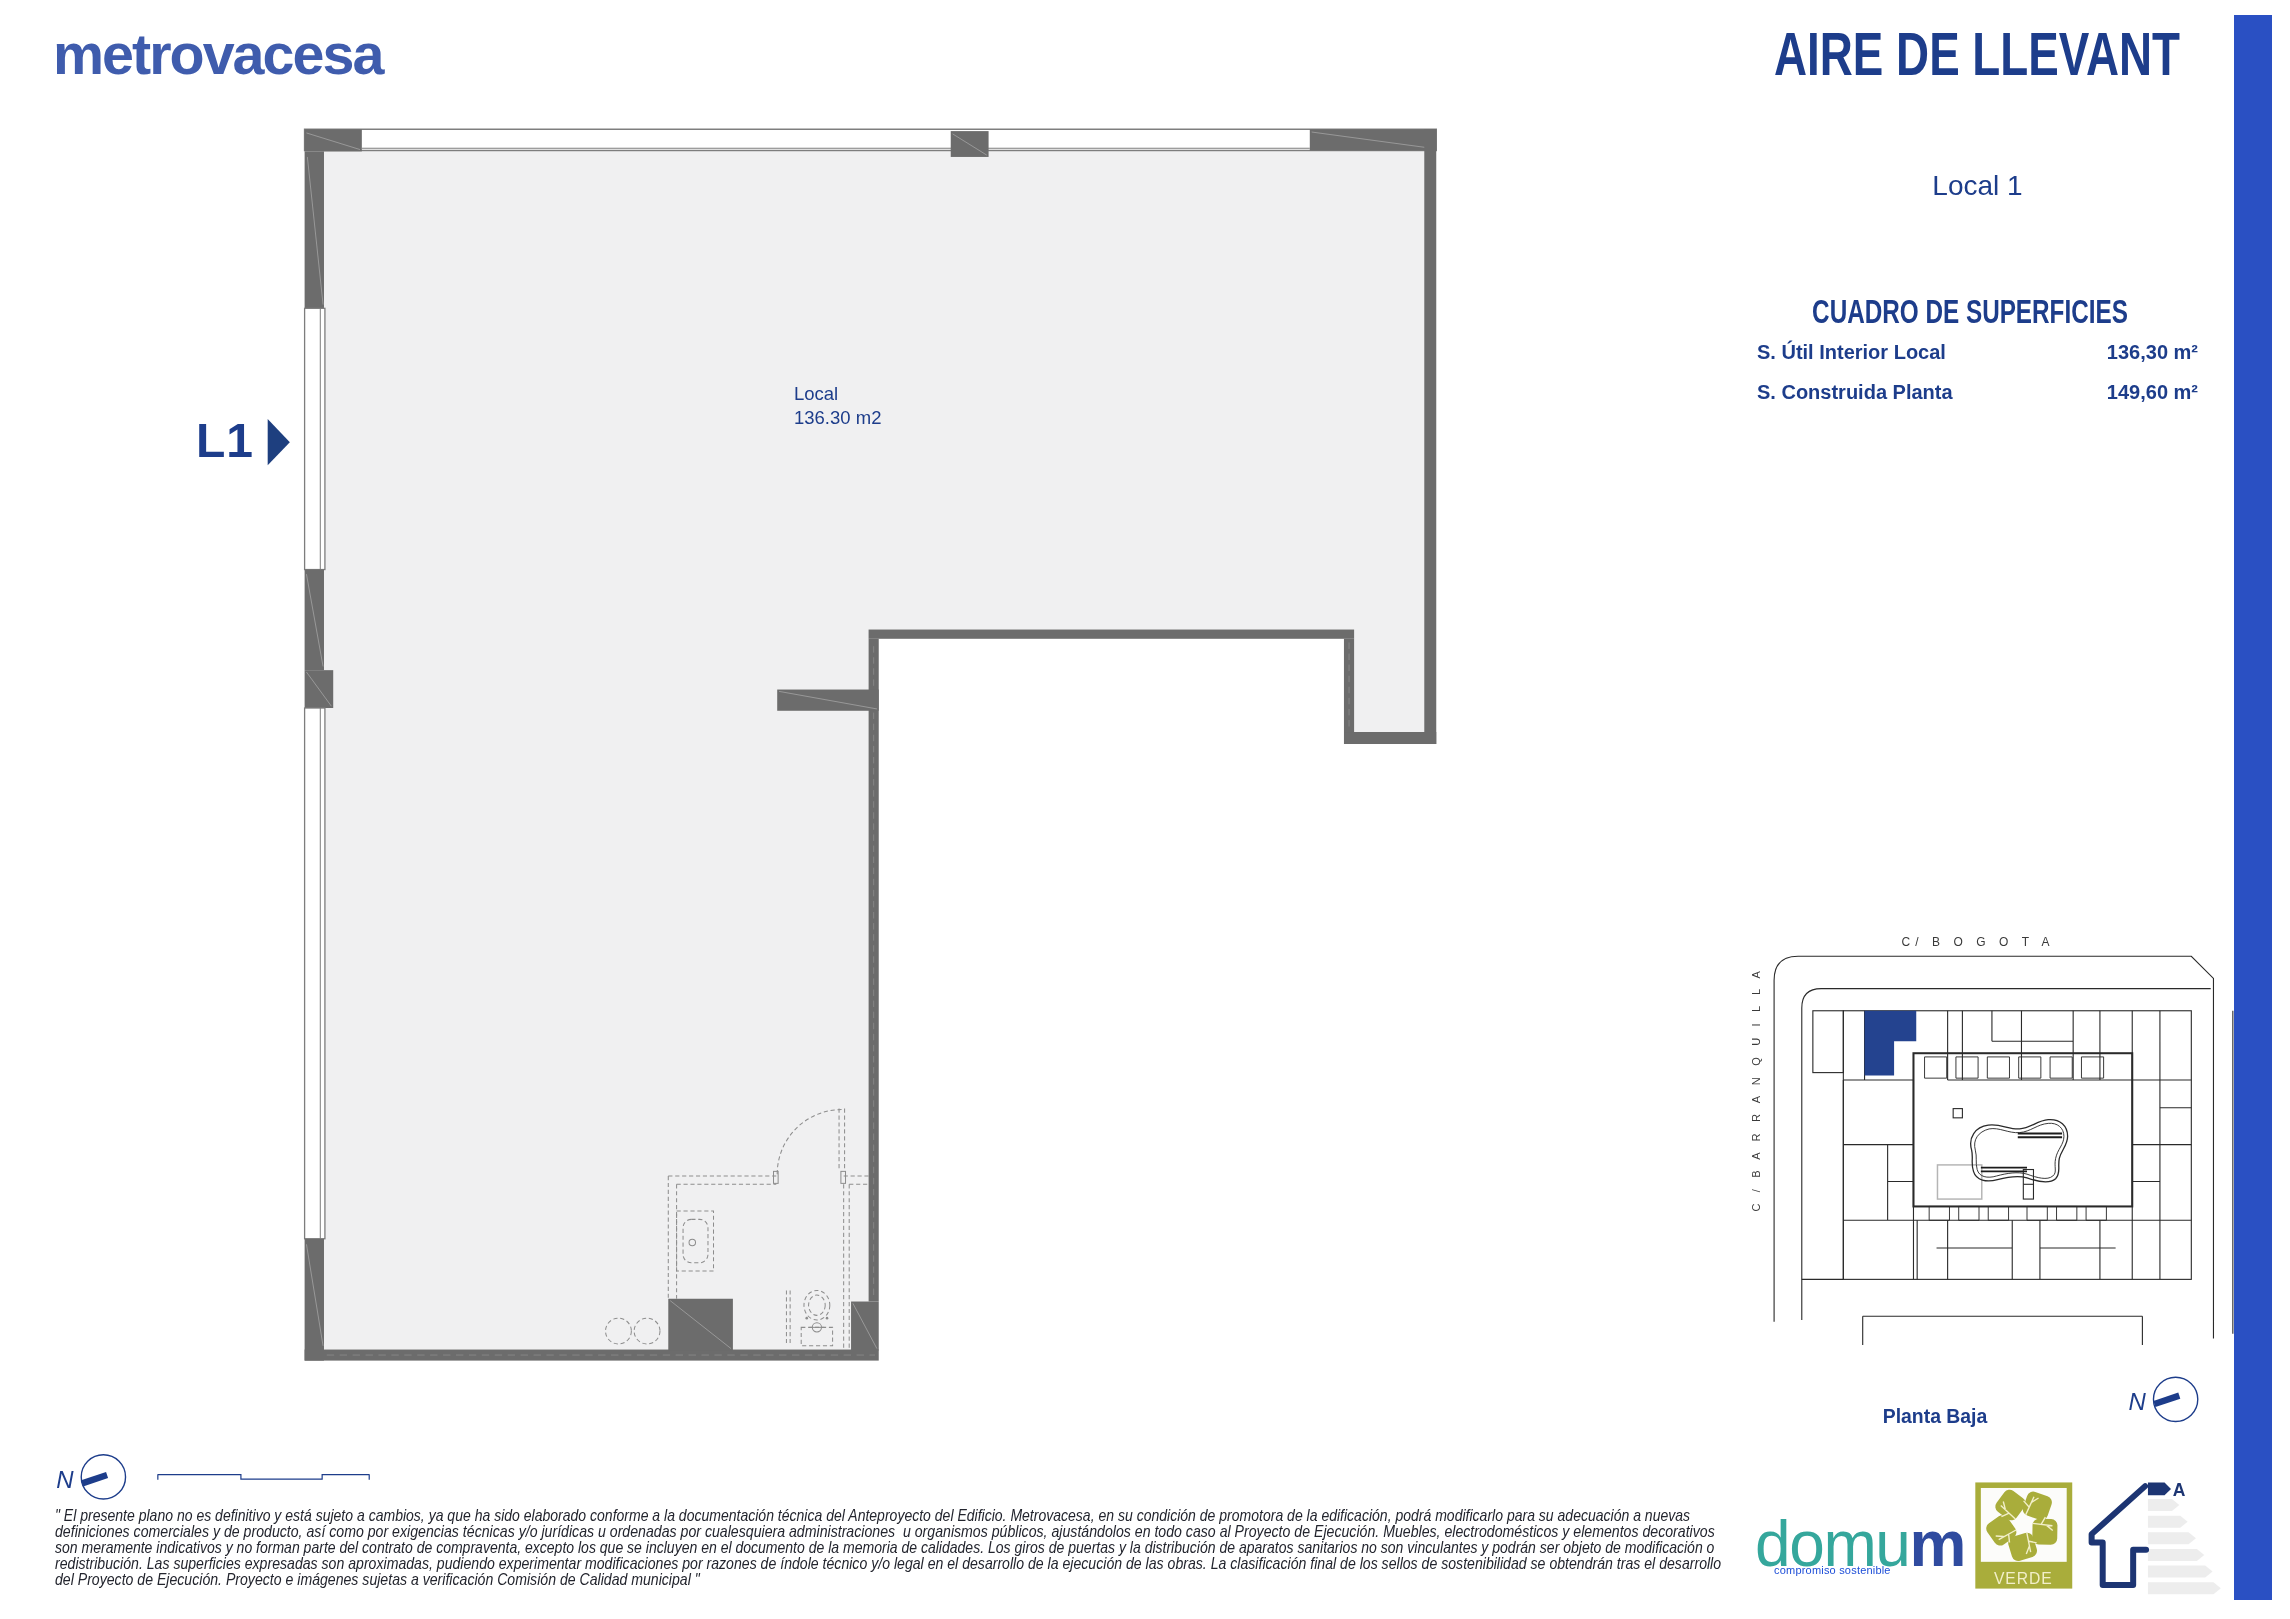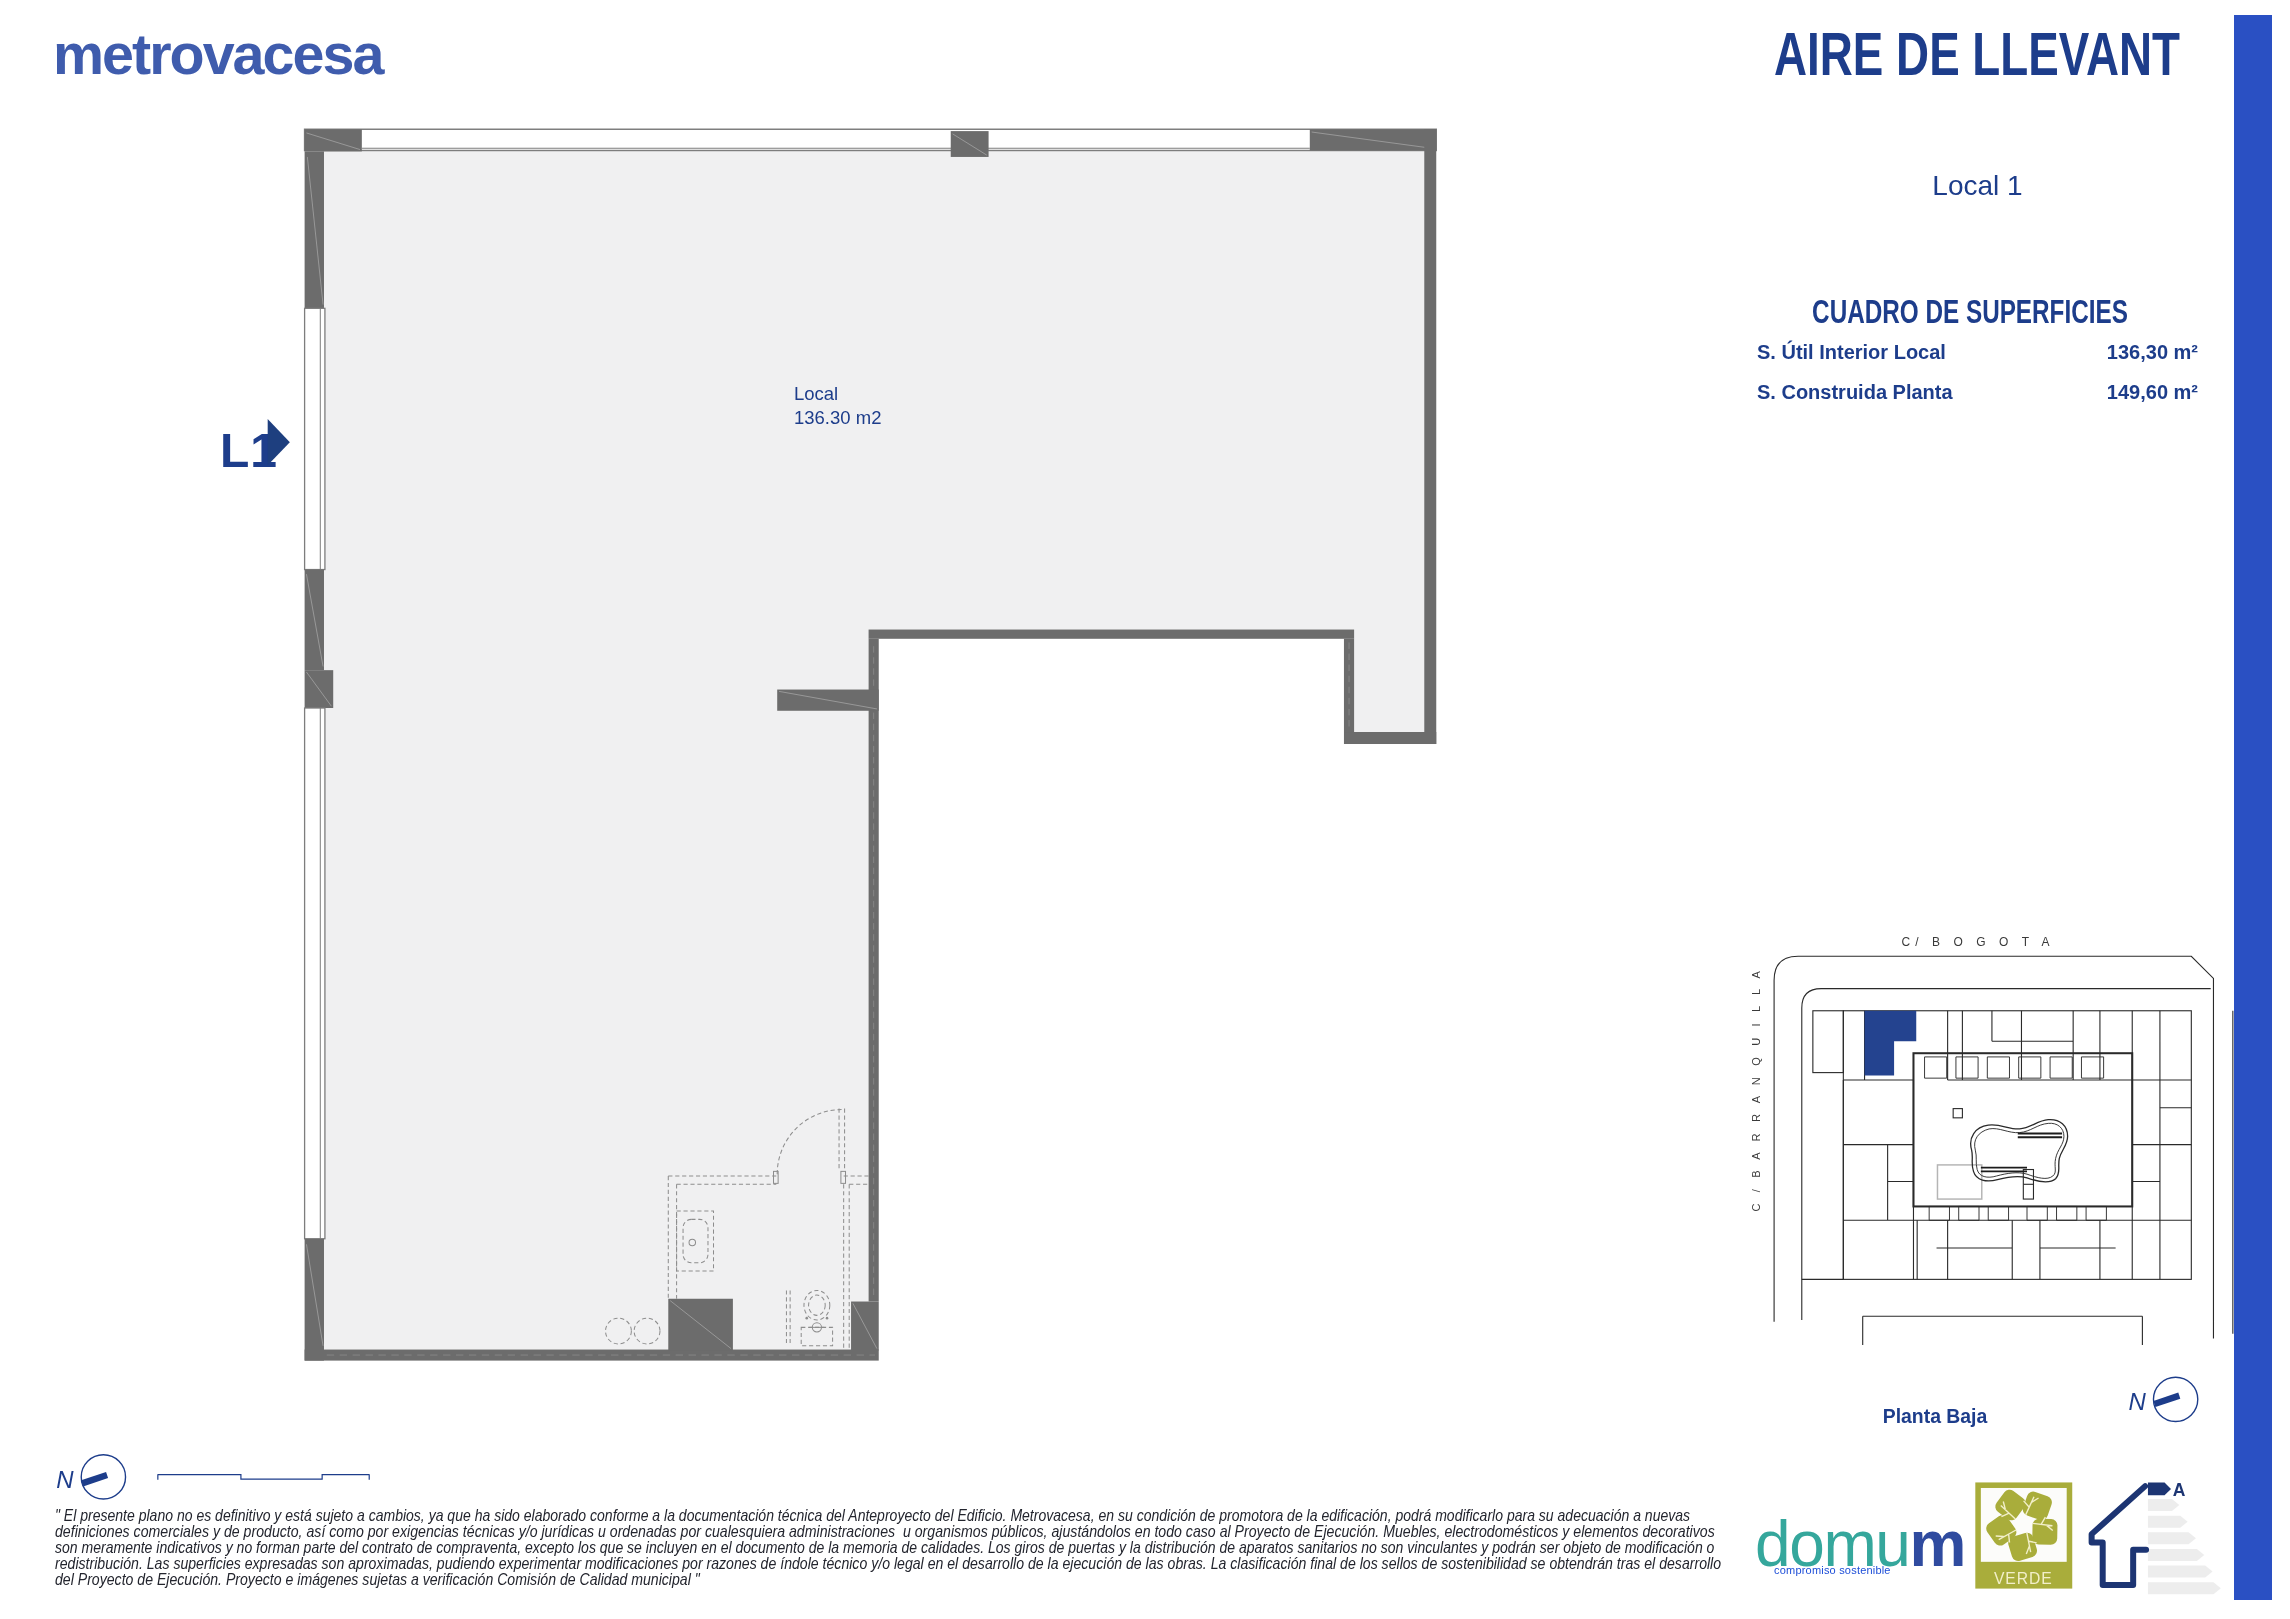--- a/index.html
+++ b/index.html
@@ -22,21 +22,21 @@
   <div class="abs" style="left:1757px;top:341px;font-size:20px;font-weight:600;color:#1d3d8b;">S. Útil Interior Local</div>
 
   <div class="abs" style="left:2013px;top:341px;width:185px;text-align:right;font-size:20px;font-weight:600;color:#1d3d8b;">136,30 m²</div>
 
   <div class="abs" style="left:1757px;top:381px;font-size:20px;font-weight:600;color:#1d3d8b;">S. Construida Planta</div>
 
   <div class="abs" style="left:2013px;top:381px;width:185px;text-align:right;font-size:20px;font-weight:600;color:#1d3d8b;">149,60 m²</div>
 
   <div class="abs" style="left:2234px;top:14.8px;width:38px;height:1585px;background:#2a50c3;"></div>
 
-  <div class="abs" style="left:196px;top:423px;font-size:48px;font-weight:bold;color:#1d3d8b;letter-spacing:0.9px;margin-left:24px;">L1</div>
+  <div class="abs" style="left:196px;top:413px;font-size:48px;font-weight:bold;color:#1d3d8b;letter-spacing:0.9px;">L1</div>
 
   <div class="abs" style="left:1838px;top:1405px;width:194px;text-align:center;font-size:19.4px;font-weight:600;color:#1d3d8b;">Planta Baja</div>
 
   <div class="abs" style="left:1755px;top:1507px;font-size:64px;font-weight:400;letter-spacing:-1.4px;color:#35a79c;">domu<span style="color:#2f4b9f;font-weight:bold;">m</span></div>
 
   <div class="abs" style="left:1774px;top:1564px;font-size:11px;font-weight:400;color:#1d4ed8;letter-spacing:0.2px;">compromiso sostenible</div>
 
   <div class="abs" style="left:55px;top:1508px;font-size:16.6px;font-style:italic;color:#23252e;line-height:16px;white-space:nowrap;">
     <div style="transform-origin:left;transform:scaleX(0.845)">" El presente plano no es definitivo y está sujeto a cambios, ya que ha sido elaborado conforme a la documentación técnica del Anteproyecto del Edificio. Metrovacesa, en su condición de promotora de la edificación, podrá modificarlo para su adecuación a nuevas</div>
     <div style="transform-origin:left;transform:scaleX(0.852)">definiciones comerciales y de producto, así como por exigencias técnicas y/o jurídicas u ordenadas por cualesquiera administraciones&nbsp; u organismos públicos, ajustándolos en todo caso al Proyecto de Ejecución. Muebles, electrodomésticos y elementos decorativos</div>

